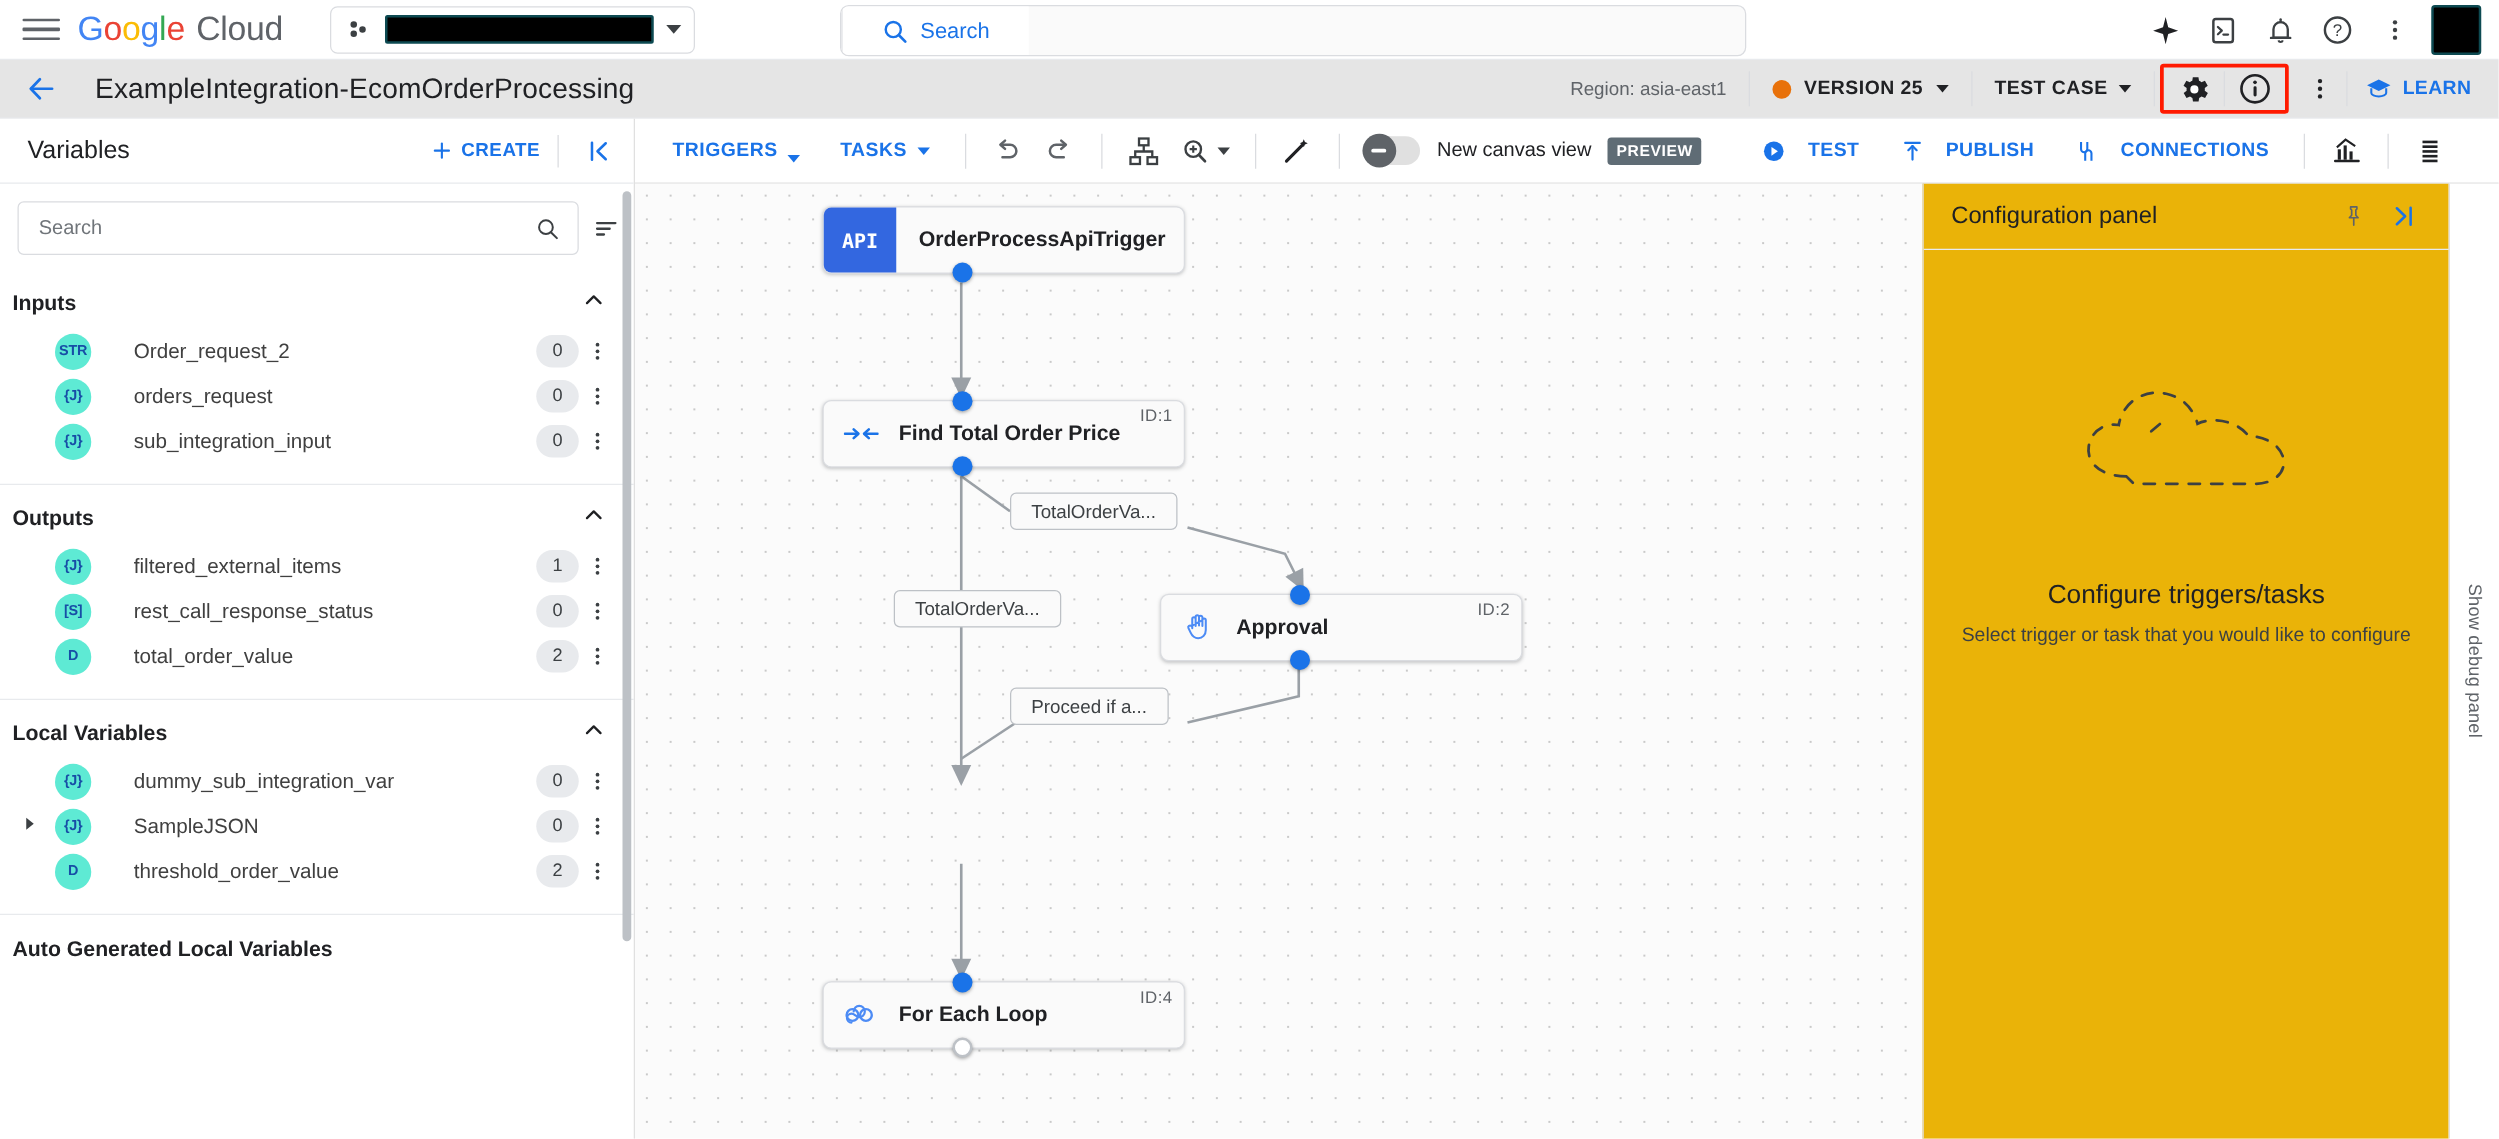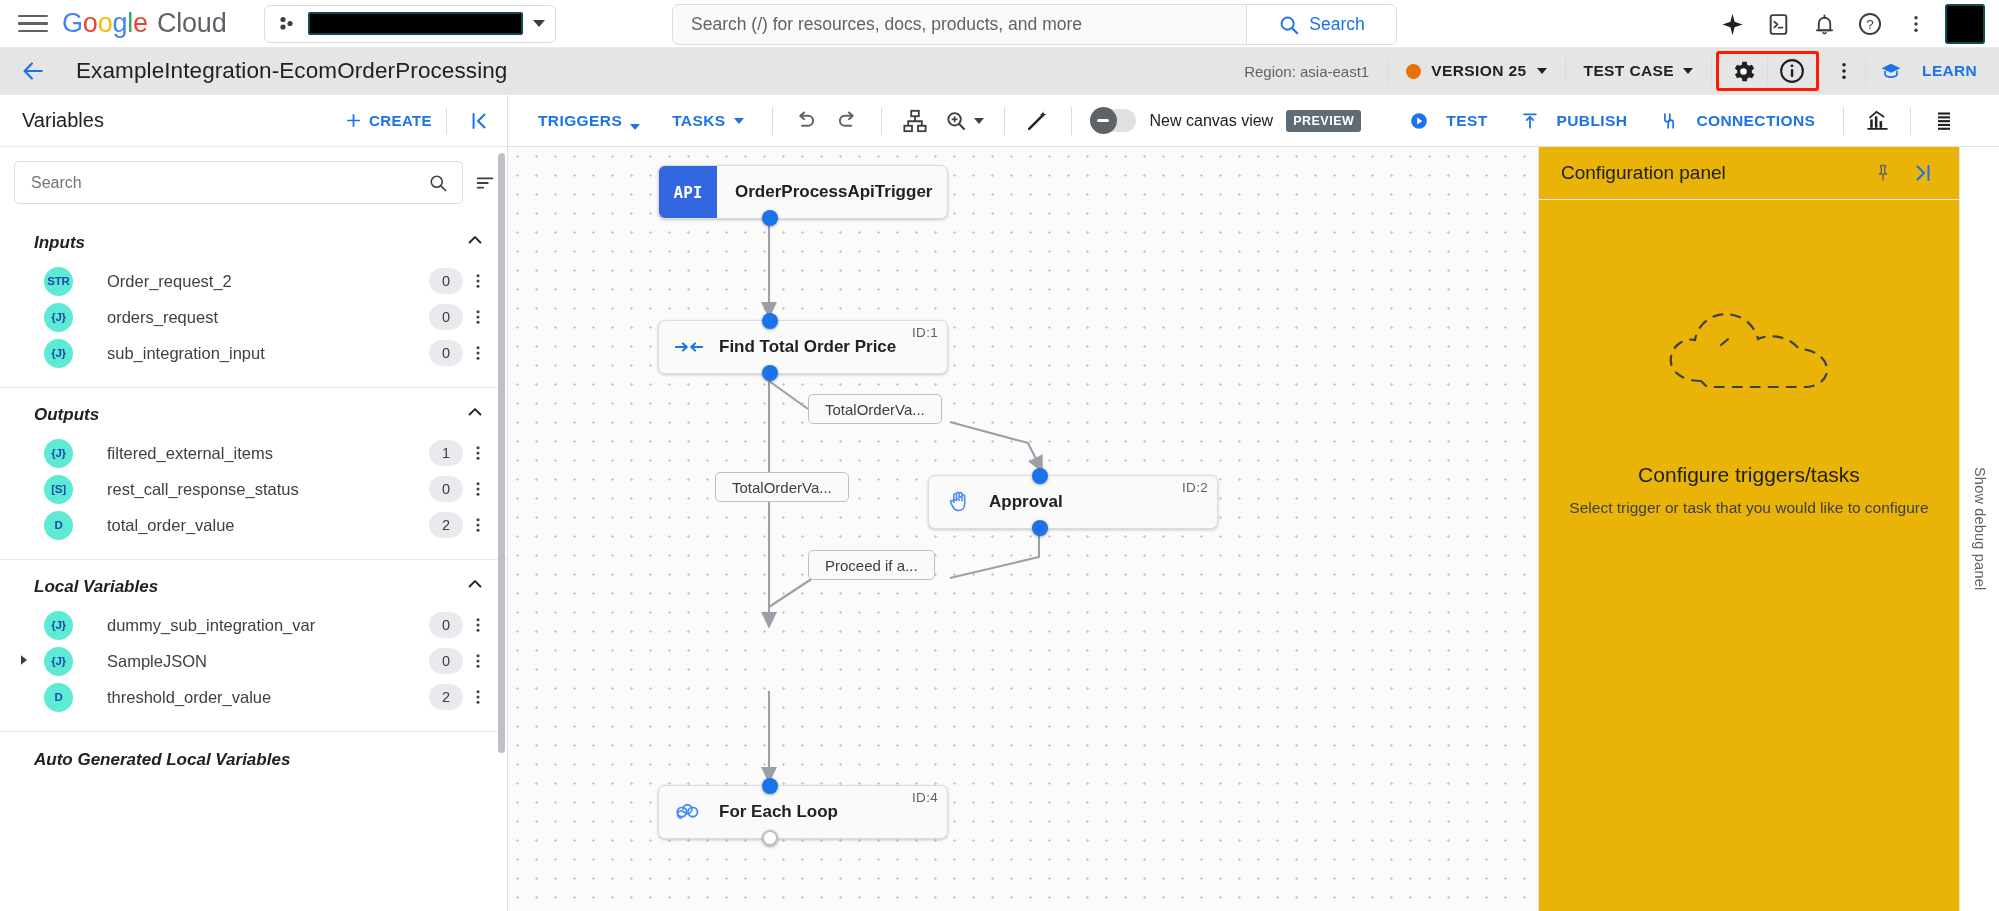--- a/index.html
+++ b/index.html
@@ -80,21 +80,21 @@
   .version-txt { font-size: 15.5px; font-weight:bold; color:#202124; letter-spacing:0.4px;}
   .caret-sm { width:0;height:0;border-left:5px solid transparent;border-right:5px solid transparent;border-top:6px solid #202124;}
   .testcase-chip { display:flex;align-items:center;gap:9px;padding:0 18px;cursor:pointer;font-size:15.5px;font-weight:bold;color:#202124;letter-spacing:0.4px;}
   .highlight-box {
     display:flex; align-items:center; border: 3px solid #ff1a00; border-radius: 3px;
     height: 40px; margin: 0 4px;
   }
   .hl-btn { width: 48px; height: 100%; display:flex;align-items:center;justify-content:center;cursor:pointer; }
   .hl-div { width:1px; height:28px; background:#dadce0; }
   .kebab-btn { width: 42px; height:40px; display:flex;align-items:center;justify-content:center;cursor:pointer;}
-  .learn-btn { display:flex;align-items:center;gap:20px; color:#1a73e8; font-size:15.5px;font-weight:bold;letter-spacing:0.3px; padding: 0 22px 0 14px; cursor:pointer;}
+  .learn-btn { display:flex;align-items:center;gap:8px; color:#1a73e8; font-size:15.5px;font-weight:bold;letter-spacing:0.3px; padding: 0 22px 0 14px; cursor:pointer;}
 
   
   .varpanel {
     position:absolute; top:95px; left:0; width: 508px; bottom:0;
     background:#fff; border-right:1px solid #e0e0e0;
   }
   .var-head { height: 52px; display:flex; align-items:center; border-bottom:1px solid #e8eaed; }
   .var-title { font-size:20px; color:#202124; margin-left: 22px; }
   .var-create { margin-left:auto; display:flex;align-items:center;gap:7px;color:#1a73e8;font-size:15px;font-weight:bold;letter-spacing:0.4px;cursor:pointer;}
   .var-head-sep { width:1px;height:26px;background:#dadce0;margin: 0 14px; }
@@ -103,22 +103,22 @@
   .var-search-row { display:flex; align-items:center; padding: 14px 0 12px 0; }
   .var-search {
     margin-left: 14px; flex: 1; height: 43px; border:1px solid #dadce0; border-radius:5px;
     display:flex;align-items:center;padding: 0 14px; background:#fff;
   }
   .var-search input { border:none;outline:none;flex:1;font-size:16px;color:#5f6368;font-family:inherit;background:transparent;}
   .var-search input::placeholder { color:#70757a; }
   .var-sort { width:44px; display:flex;align-items:center;justify-content:center;cursor:pointer;color:#3c4043;}
 
   .var-section-title {
-    font-size: 17px; font-weight: bold; color:#202124; padding: 14px 0 8px 34px;
-    display:flex; align-items:center;font-style:italic;
+    font-size: 17px; font-weight: bold; color:#202124; padding: 14px 0 8px 10px;
+    display:flex; align-items:center;
   }
   .var-section-title .chev { margin-left:auto; margin-right:22px; color:#202124; cursor:pointer;}
   .var-row { display:flex; align-items:center; height: 36px; padding-left: 44px; padding-right: 14px; }
   .var-row .expander { position:absolute; left: 18px; width:14px; color:#3c4043; }
   .var-badge {
     width: 29px; height:29px; border-radius:50%; background:#5eead4; color:#174ea6;
     display:flex;align-items:center;justify-content:center; font-size: 11.5px; font-weight:bold;
     flex: 0 0 auto; letter-spacing:-0.2px;
   }
   .var-name { font-size: 16.5px; color:#404040; margin-left: 34px; white-space:nowrap; }
@@ -226,21 +226,20 @@
       <svg width="20" height="20" viewBox="0 0 20 20">
         <circle cx="5" cy="5.5" r="2.6" fill="#3c4043"></circle>
         <circle cx="5" cy="13" r="2.6" fill="#3c4043"></circle>
         <circle cx="12" cy="9.5" r="2.6" fill="#3c4043"></circle>
       </svg>
       <div class="redacted-bar"></div>
       <div class="picker-caret"></div>
     </div>
 
     <div class="search-wrap">
-      <input class="search-input-box" value="" placeholder="Search (/) for resources, docs, products, and more" style="">
       <div class="search-btn">
         <svg width="22" height="22" viewBox="0 0 24 24">
           <circle cx="10.5" cy="10.5" r="6.6" fill="none" stroke="#1a73e8" stroke-width="2.1"></circle>
           <line x1="15.5" y1="15.5" x2="21" y2="21" stroke="#1a73e8" stroke-width="2.3" stroke-linecap="round"></line>
         </svg>
         <span>Search</span>
       </div>
     </div>
 
     <div class="topbar-icons">

